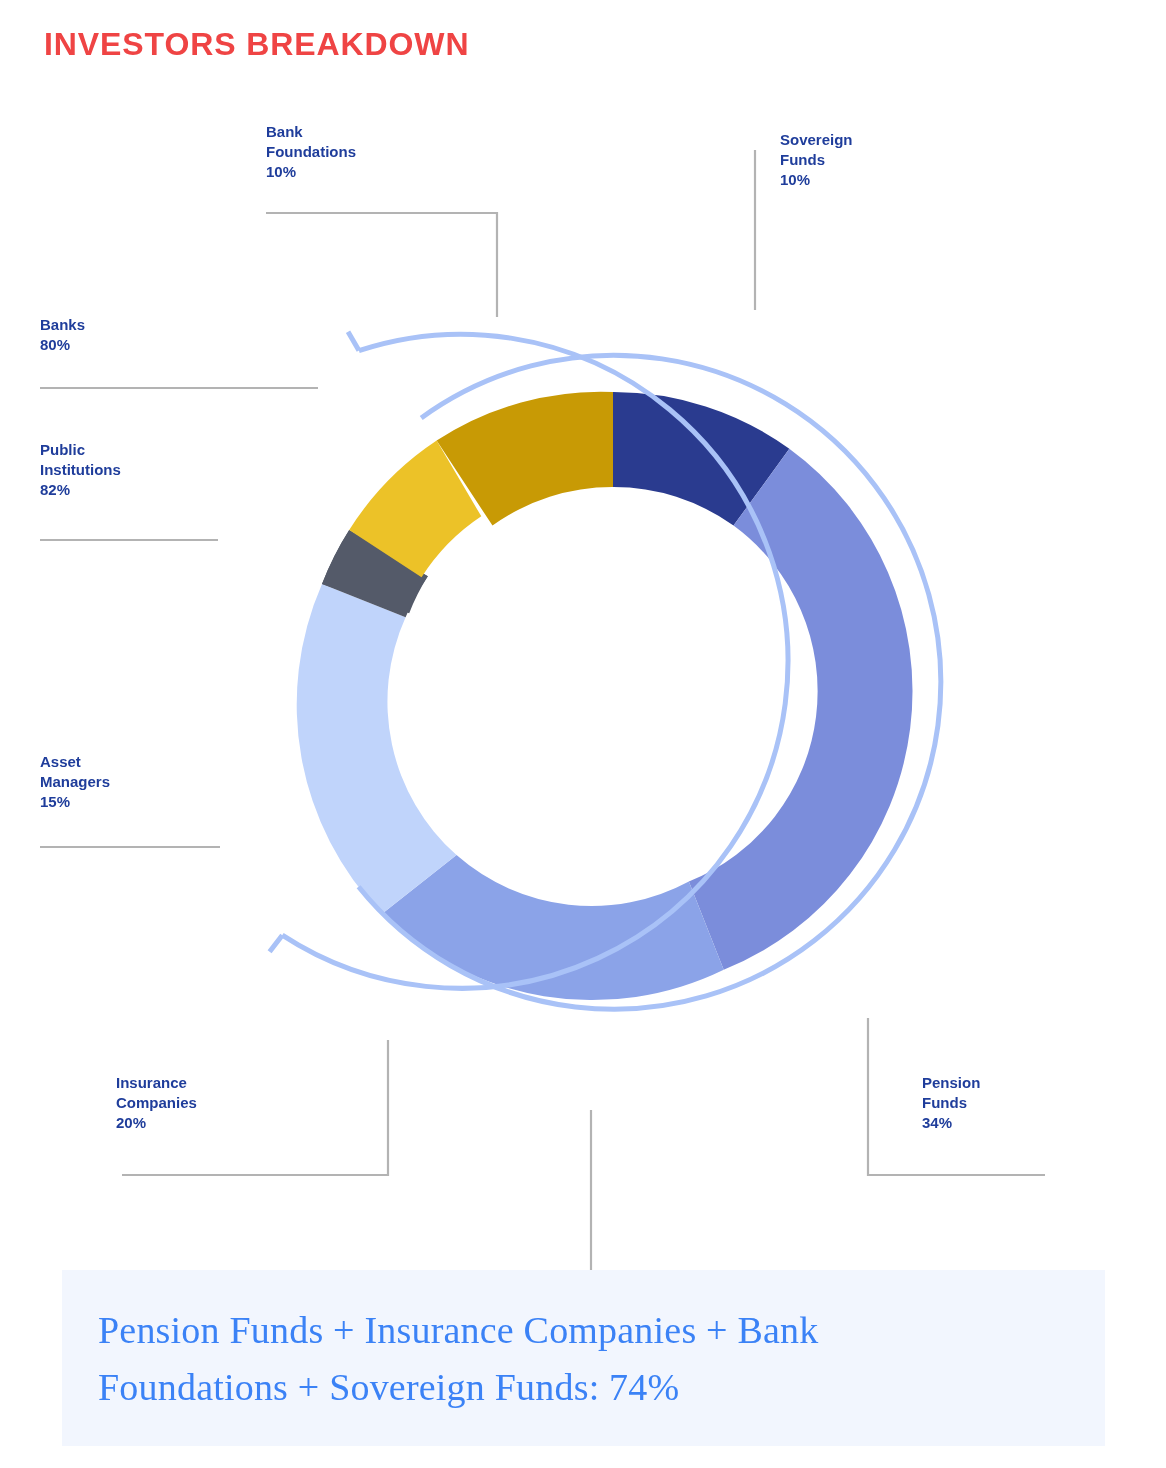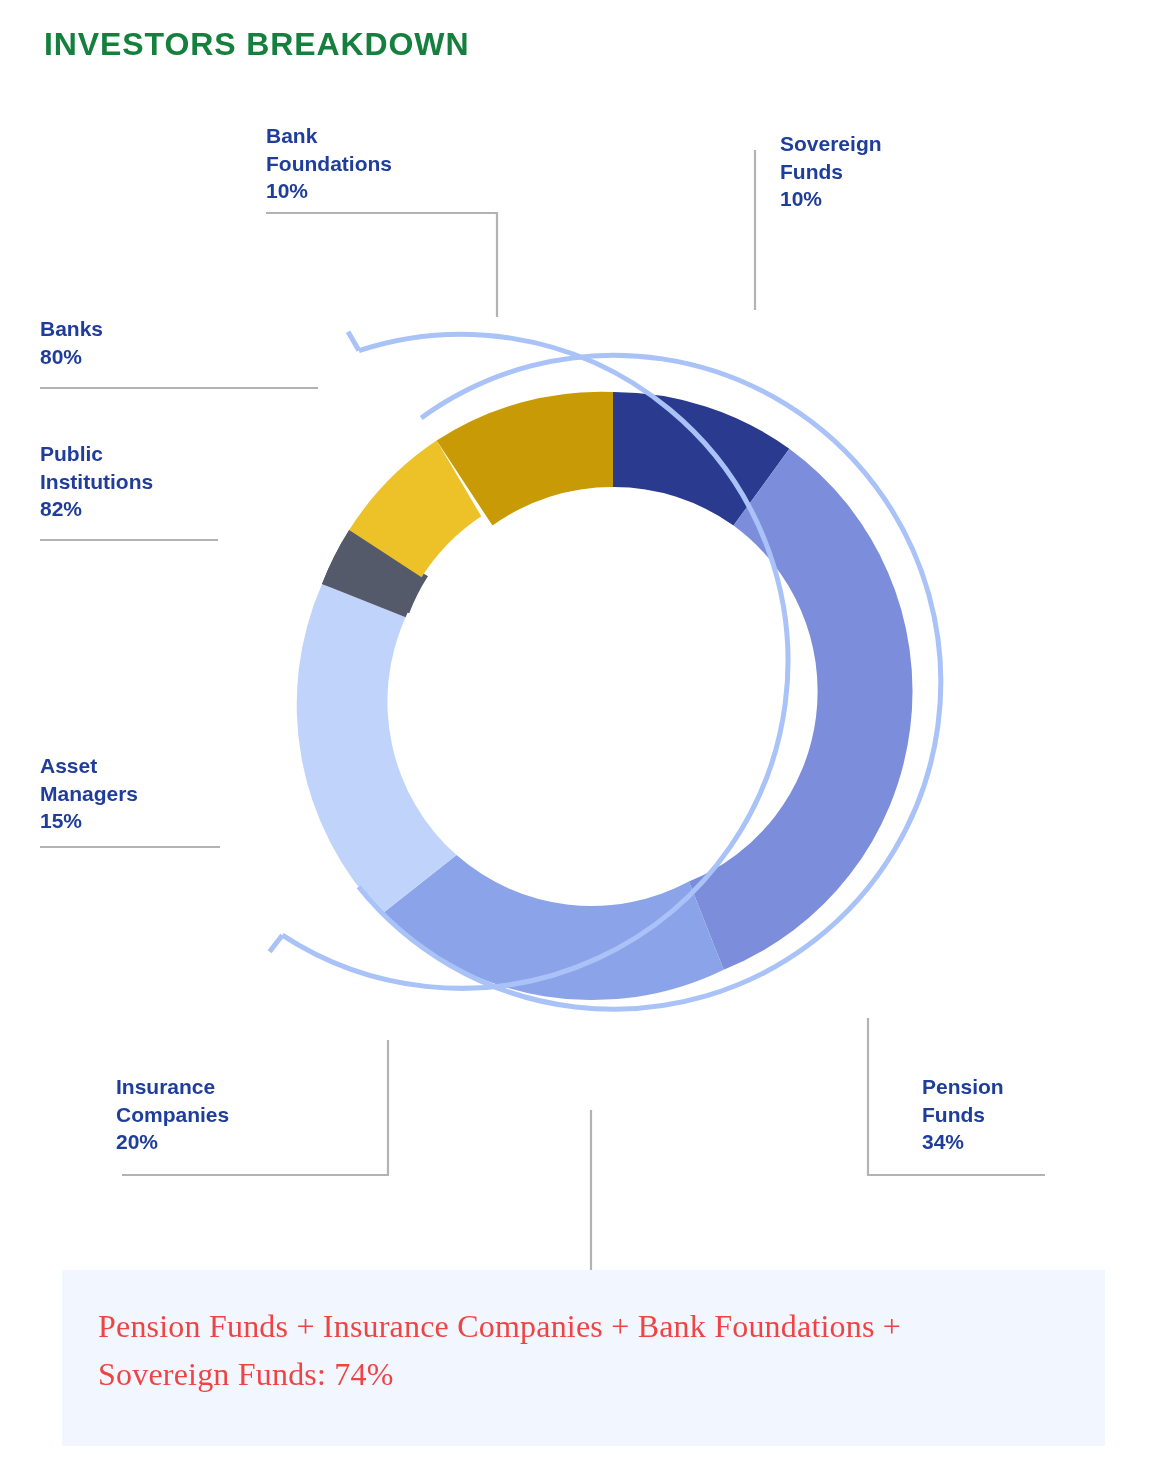--- a/index.html
+++ b/index.html
@@ -10,52 +10,52 @@
     position:relative;
     overflow:hidden;
   }
 
   .title{
     position:absolute;
     left:44px; top:26px;
     font-size:32px;
     font-weight:bold;
     letter-spacing:0.9px;
-    color:#15803d;
+    color:#ef4444;
   }
 
   .chart-svg{
     position:absolute;
     left:0; top:0;
     width:1166px; height:1468px;
   }
 
   .lbl{
     position:absolute;
     color:#1f3d9b;
-    font-size:21px;
+    font-size:15px;
     font-weight:bold;
     line-height:1.32;
     white-space:pre-line;
   }
 
   .footer-box{
     position:absolute;
     left:62px; top:1270px;
     width:1043px; height:176px;
     background:#f2f6fe;
   }
   .footer-text{
     position:absolute;
     left:98px; top:1302px;
     width:850px;
     font-family:"Liberation Serif", serif;
-    font-size:32px;
+    font-size:38px;
     line-height:1.5;
-    color:#ef4444;
+    color:#3b82f6;
     letter-spacing:0.2px;
   }
 </style>
 </head>
 <body>
 
 <div class="title">INVESTORS BREAKDOWN</div>
 
 <svg class="chart-svg" viewBox="0 0 1166 1468">
 

